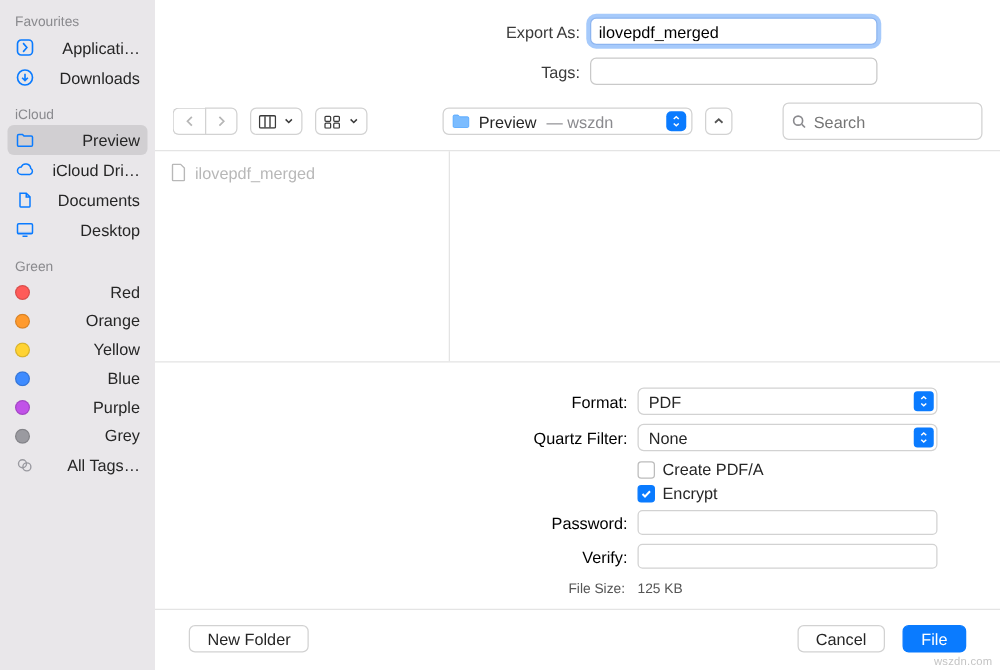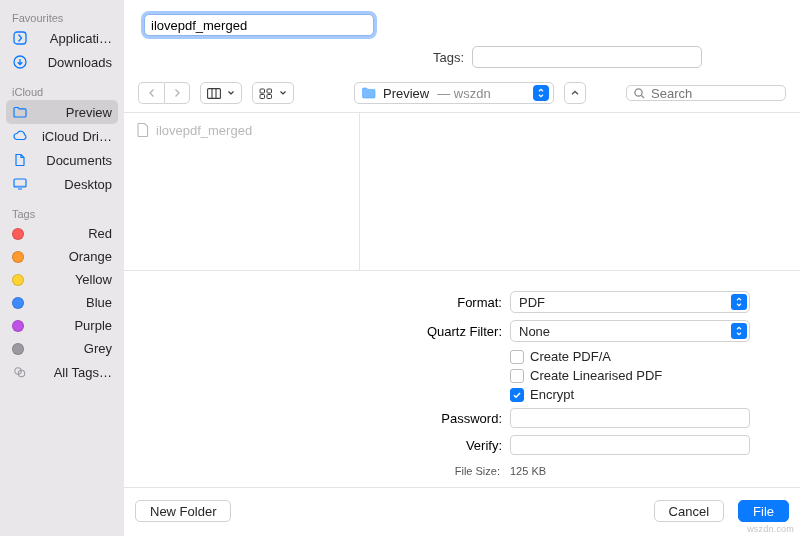--- a/index.html
+++ b/index.html
@@ -166,21 +166,21 @@
       display:inline-flex; align-items:center; justify-content:center;
       color:#555;
     }
     .search-wrap {
       margin-left: auto;
       display: flex;
       align-items: center;
       border: 1px solid #d2d2d2;
       background: #fff;
       border-radius: 5px;
-      height: 16px;
+      height: 30px;
       padding: 0 6px;
       gap: 5px;
       width: 160px;
     }
     .search-wrap input {
       border: none; outline: none; font-size: 13px;
       width: 100%; color:#262626; background: transparent;
     }
     .search-wrap .mag { color: #8a8a8e; display:inline-flex; }
 
@@ -278,21 +278,21 @@
       margin-left: 304px;
       margin-top: 10px;
       font-size: 11px;
       color: #555;
     }
     .file-size-label { width:52px; text-align:right; }
 
     
     .footer {
       border-top: 1px solid #e4e4e4;
-      padding: 12px 11px 14px;
+      padding: 12px 27px 14px;
       display: flex;
       align-items: center;
     }
     .push-btn {
       height: 22px;
       border: 1px solid #d2d2d2;
       background: #fff;
       border-radius: 5px;
       padding: 0 14px;
       font-size: 13px;
@@ -384,21 +384,21 @@
         <svg width="16" height="16" viewBox="0 0 16 16">
             <rect x="2" y="3" width="12" height="8" rx="1" fill="none" stroke="currentColor" stroke-width="1.2"></rect>
             <rect x="2" y="9.5" width="12" height="1.5" fill="currentColor" opacity="0.4"></rect>
             <path d="M6 13h4" stroke="currentColor" stroke-width="1.2"></path>
           </svg>
       </span>
       <span class="label">Desktop</span>
     </div>
 
     <div class="spacer"></div>
-    <div class="sb-section-title">Tags</div>
+    <div class="sb-section-title">Green</div>
 
     <div class="sb-item">
       <span class="tag-dot" style="background:#ff5b59;"></span>
       <span class="label">Red</span>
     </div>
     <div class="sb-item">
       <span class="tag-dot" style="background:#ff9a2d;"></span>
       <span class="label">Orange</span>
     </div>
     <div class="sb-item">
@@ -425,20 +425,21 @@
           </svg>
       </span>
       <span class="label">All Tags…</span>
     </div>
   </div>
 
   <div class="main">
 
     <div class="top-fields">
       <div class="field-row">
+        <div class="field-label">Export As:</div>
         <input class="text-input focused export-name-input" value="ilovepdf_merged" style="">
       </div>
       <div class="field-row" style="margin-bottom:4px;">
         <div class="field-label">Tags:</div>
         <input class="text-input tags-input" value="" style="">
       </div>
     </div>
 
     <div class="toolbar">
       <div class="tb-group">
@@ -546,24 +547,20 @@
               </svg>
           </span>
         </div>
       </div>
 
       <div class="bf-checkrow">
         <span class="chk"></span>
         <span>Create PDF/A</span>
       </div>
       <div class="bf-checkrow">
-        <span class="chk"></span>
-        <span>Create Linearised PDF</span>
-      </div>
-      <div class="bf-checkrow">
         <span class="chk checked">
           <svg width="10" height="10" viewBox="0 0 10 10">
               <path d="M2 5.2 4 7.2 8 3" fill="none" stroke="currentColor" stroke-width="1.6"></path>
             </svg>
         </span>
         <span>Encrypt</span>
       </div>
 
       <div class="bf-row" style="margin-top:6px;">
         <div class="bf-label">Password:</div>

